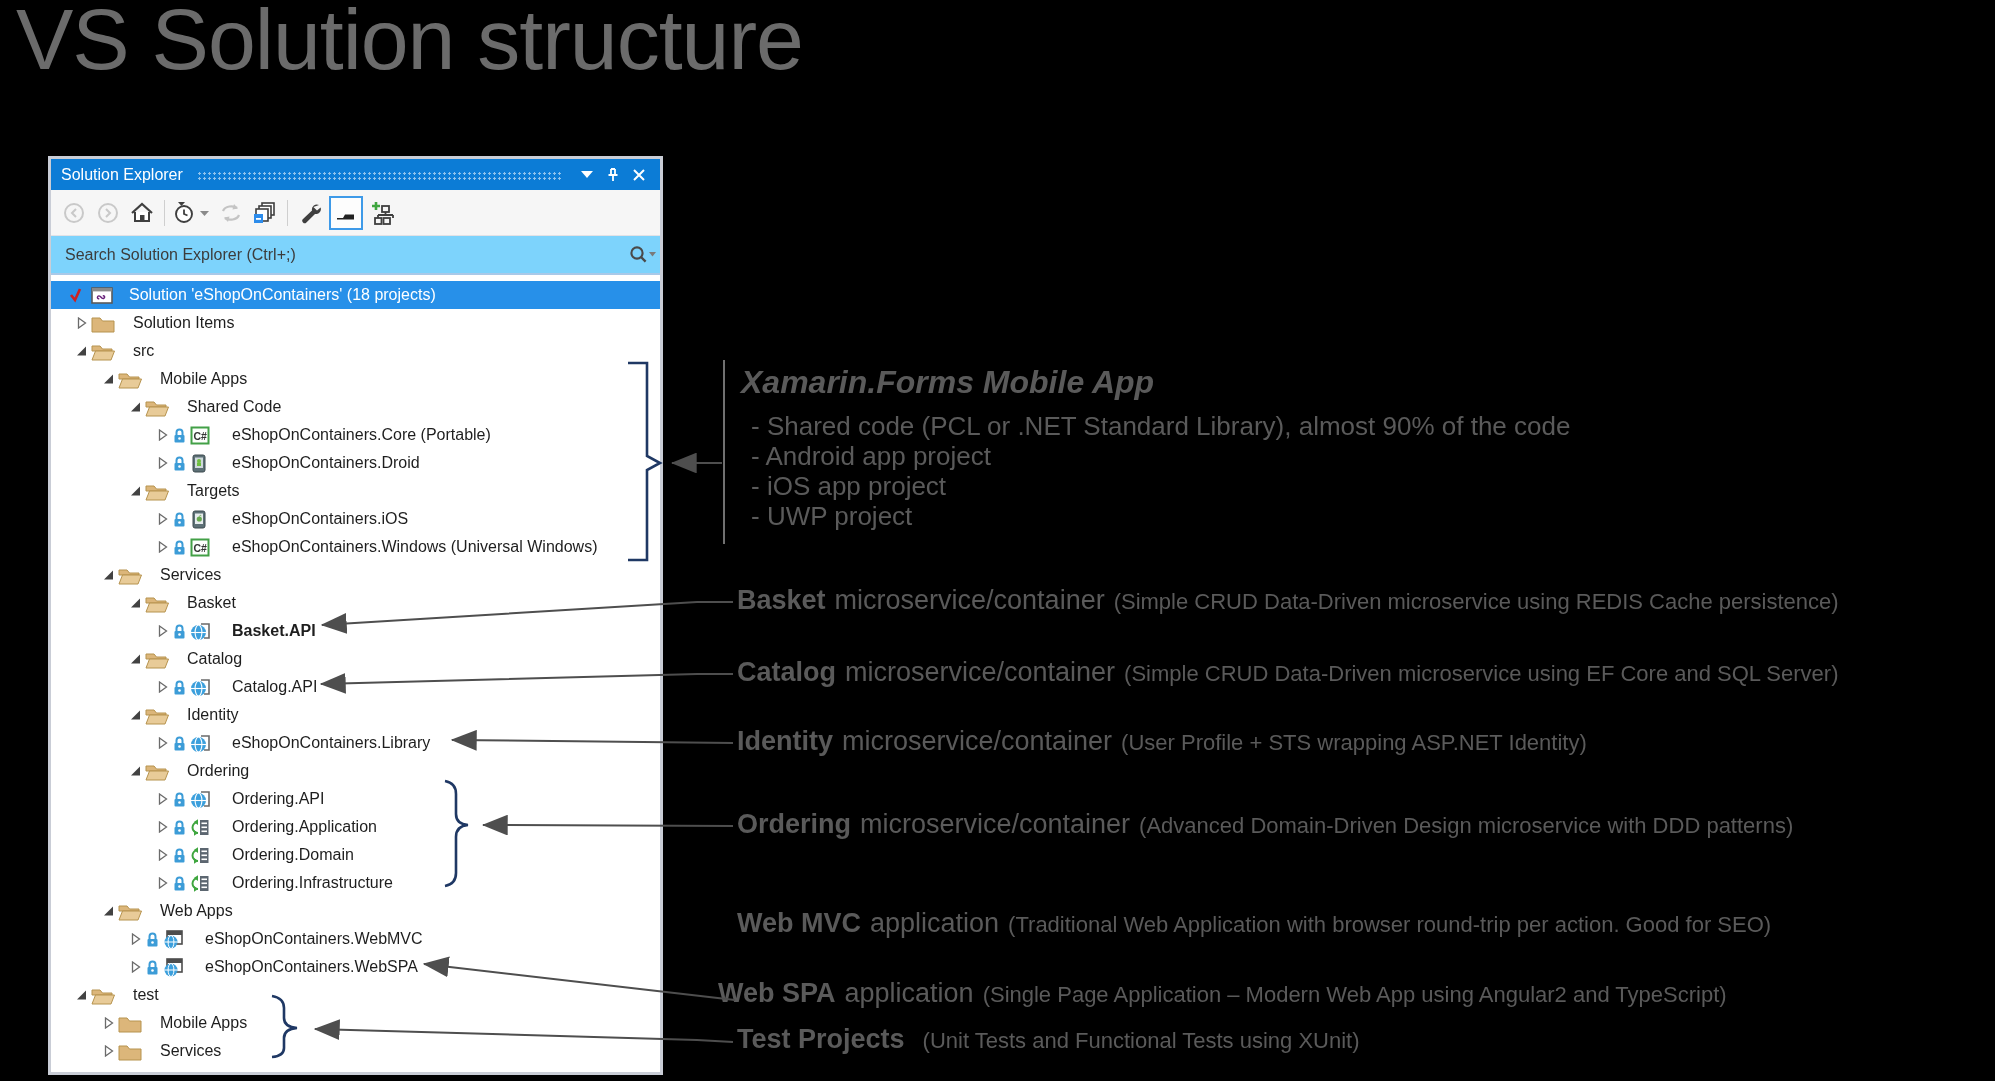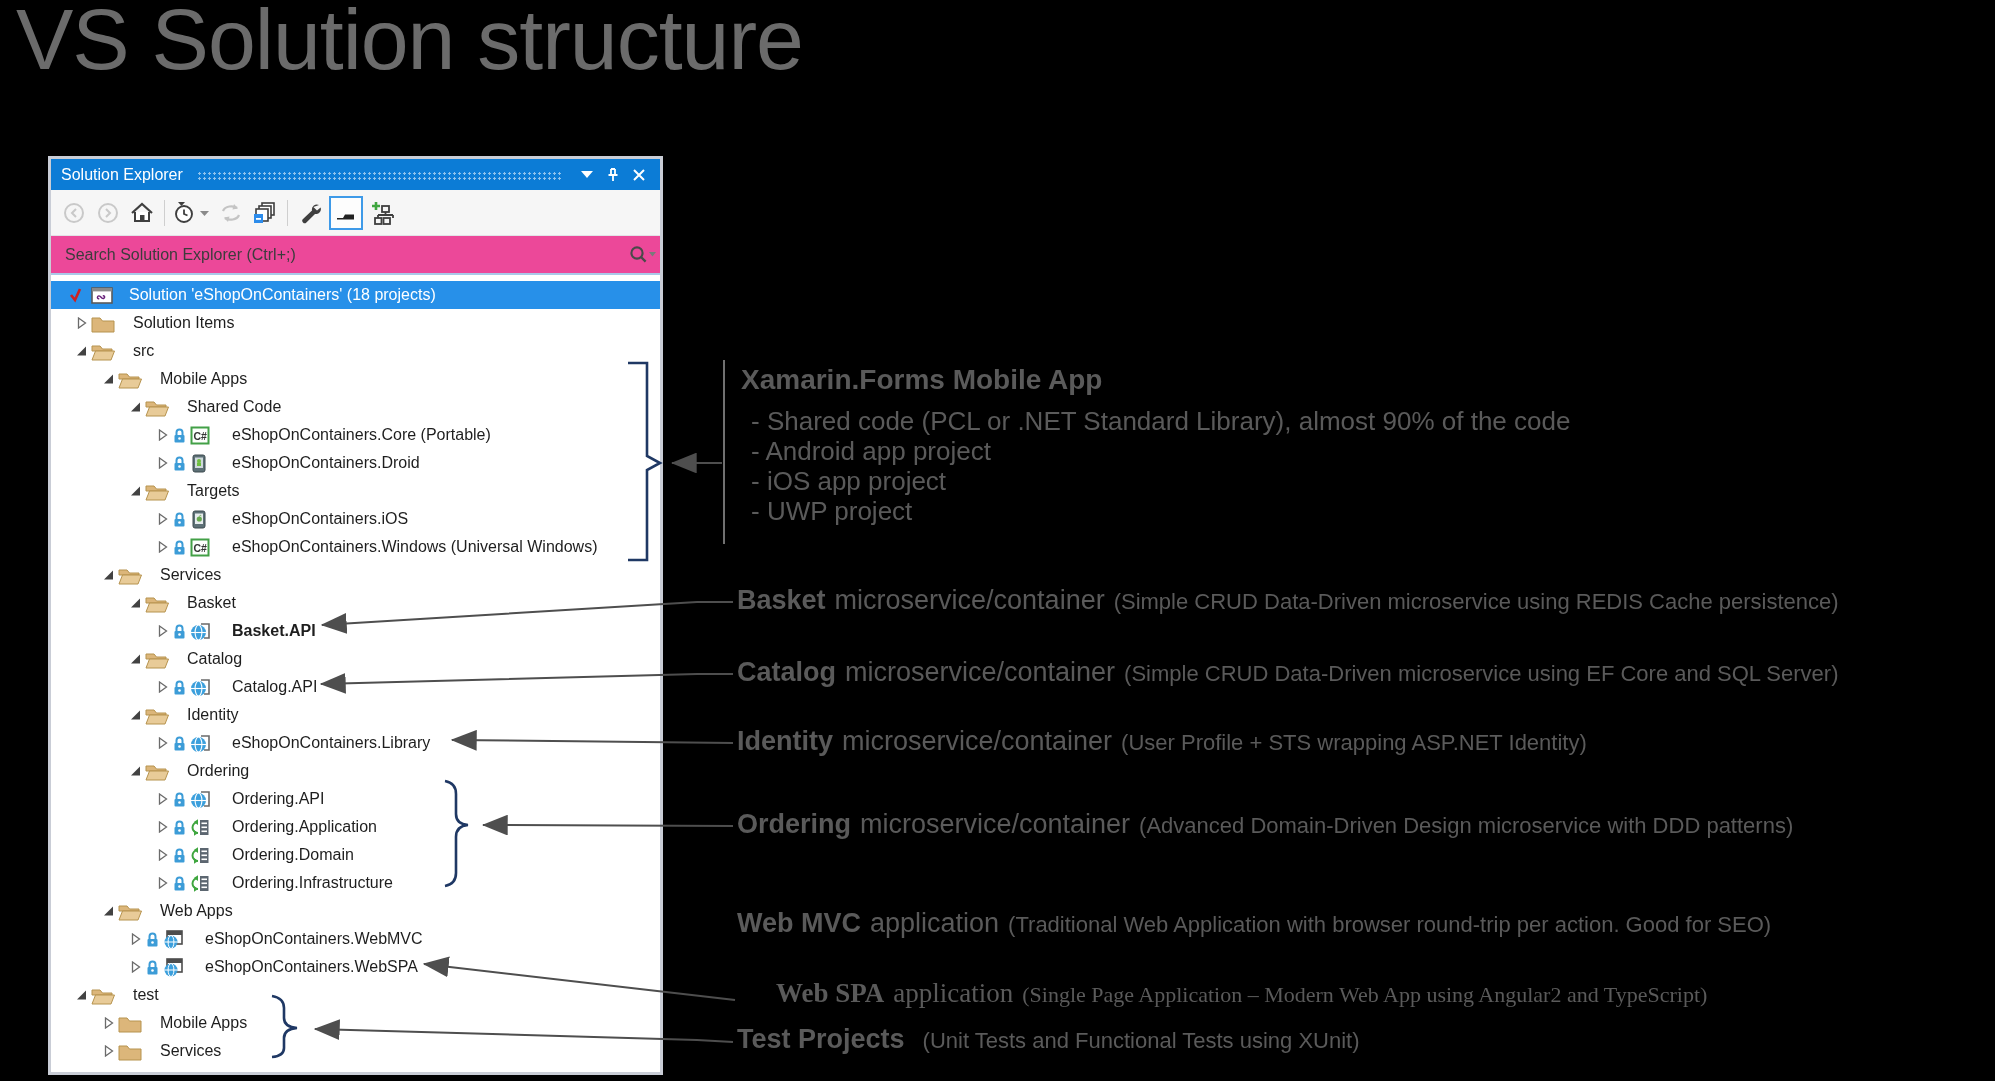--- a/index.html
+++ b/index.html
@@ -20,21 +20,21 @@
     background-image:radial-gradient(rgba(255,255,255,.55) 1.2px, transparent 1.3px);
     background-size:5px 5px;}
   .tb-btn{width:26px;height:24px;display:flex;align-items:center;justify-content:center;cursor:default;}
 
   .toolbar{height:45px;background:#f6f6f6;display:flex;align-items:center;padding:0 6px;
     border-bottom:1px solid #e2e2e6;}
   .tool-btn{width:34px;height:34px;display:flex;align-items:center;justify-content:center;}
   .tool-btn.toggled{width:30px;height:30px;border:2px solid #3e9ae8;background:#fdfdfd;margin:0 2px;}
   .sep{width:1px;height:26px;background:#cfcfcf;margin:0 5px;}
 
-  .searchrow{height:37px;background:#ec4899;display:flex;align-items:center;padding:0 4px 0 12px;
+  .searchrow{height:37px;background:#7dd3fc;display:flex;align-items:center;padding:0 4px 0 12px;
     border-bottom:2px solid #a9c9e8;}
   .searchrow input{flex:1;border:none;outline:none;font-size:16px;color:#3c3c3c;
     font-family:"Liberation Sans",sans-serif;background:transparent;}
   .searchrow input::placeholder{color:#3c3c3c;opacity:1;}
 
   .tree{padding-top:6px;font-size:16px;color:#1e1e1e;}
   .row{height:28px;display:flex;align-items:center;padding-left:8px;white-space:nowrap;}
   .row.selected{background:#2790e9;color:#fff;}
   .row .spacer{display:inline-block;height:1px;}
   .row .tw{width:18px;display:flex;align-items:center;justify-content:center;flex:0 0 18px;}
@@ -43,29 +43,29 @@
   .row .lbl{margin-left:10px;text-align:center;}
   .row .lbl.b{font-weight:bold;}
 
   
   .ann{position:absolute;color:#5a5a5a;white-space:nowrap;}
   .ann .lead{font-weight:bold;font-size:27px;margin-right:9px;}
   .ann .mid{font-size:27px;margin-right:9px;}
   .ann .paren{font-size:22px;}
   .ann-xamarin{position:absolute;left:723px;top:360px;height:180px;border-left:2px solid #707070;
     padding:4px 0 0 16px;color:#5a5a5a;}
-  .ann-xamarin .x-title{font-size:28px;font-weight:bold;margin-bottom:10px;}
+  .ann-xamarin .x-title{font-size:32px;font-weight:bold;margin-bottom:10px;font-style:italic;}
   .ann-xamarin .x-line{font-size:26px;line-height:30px;padding-left:10px;}
 
   .a-basket{left:737px;top:585px;}
   .a-catalog{left:737px;top:657px;}
   .a-identity{left:737px;top:726px;}
   .a-ordering{left:737px;top:809px;}
   .a-webmvc{left:737px;top:908px;}
-  .a-webspa{left:776px;top:978px;font-family:Liberation Serif, serif;}
+  .a-webspa{left:718px;top:978px;}
   .a-test{left:737px;top:1024px;}
 
   .overlay{position:absolute;left:0;top:0;pointer-events:none;}
 </style>
 </head>
 <body>
 
 <div class="stage">
 
   <h1 class="page-title">VS Solution structure</h1>

